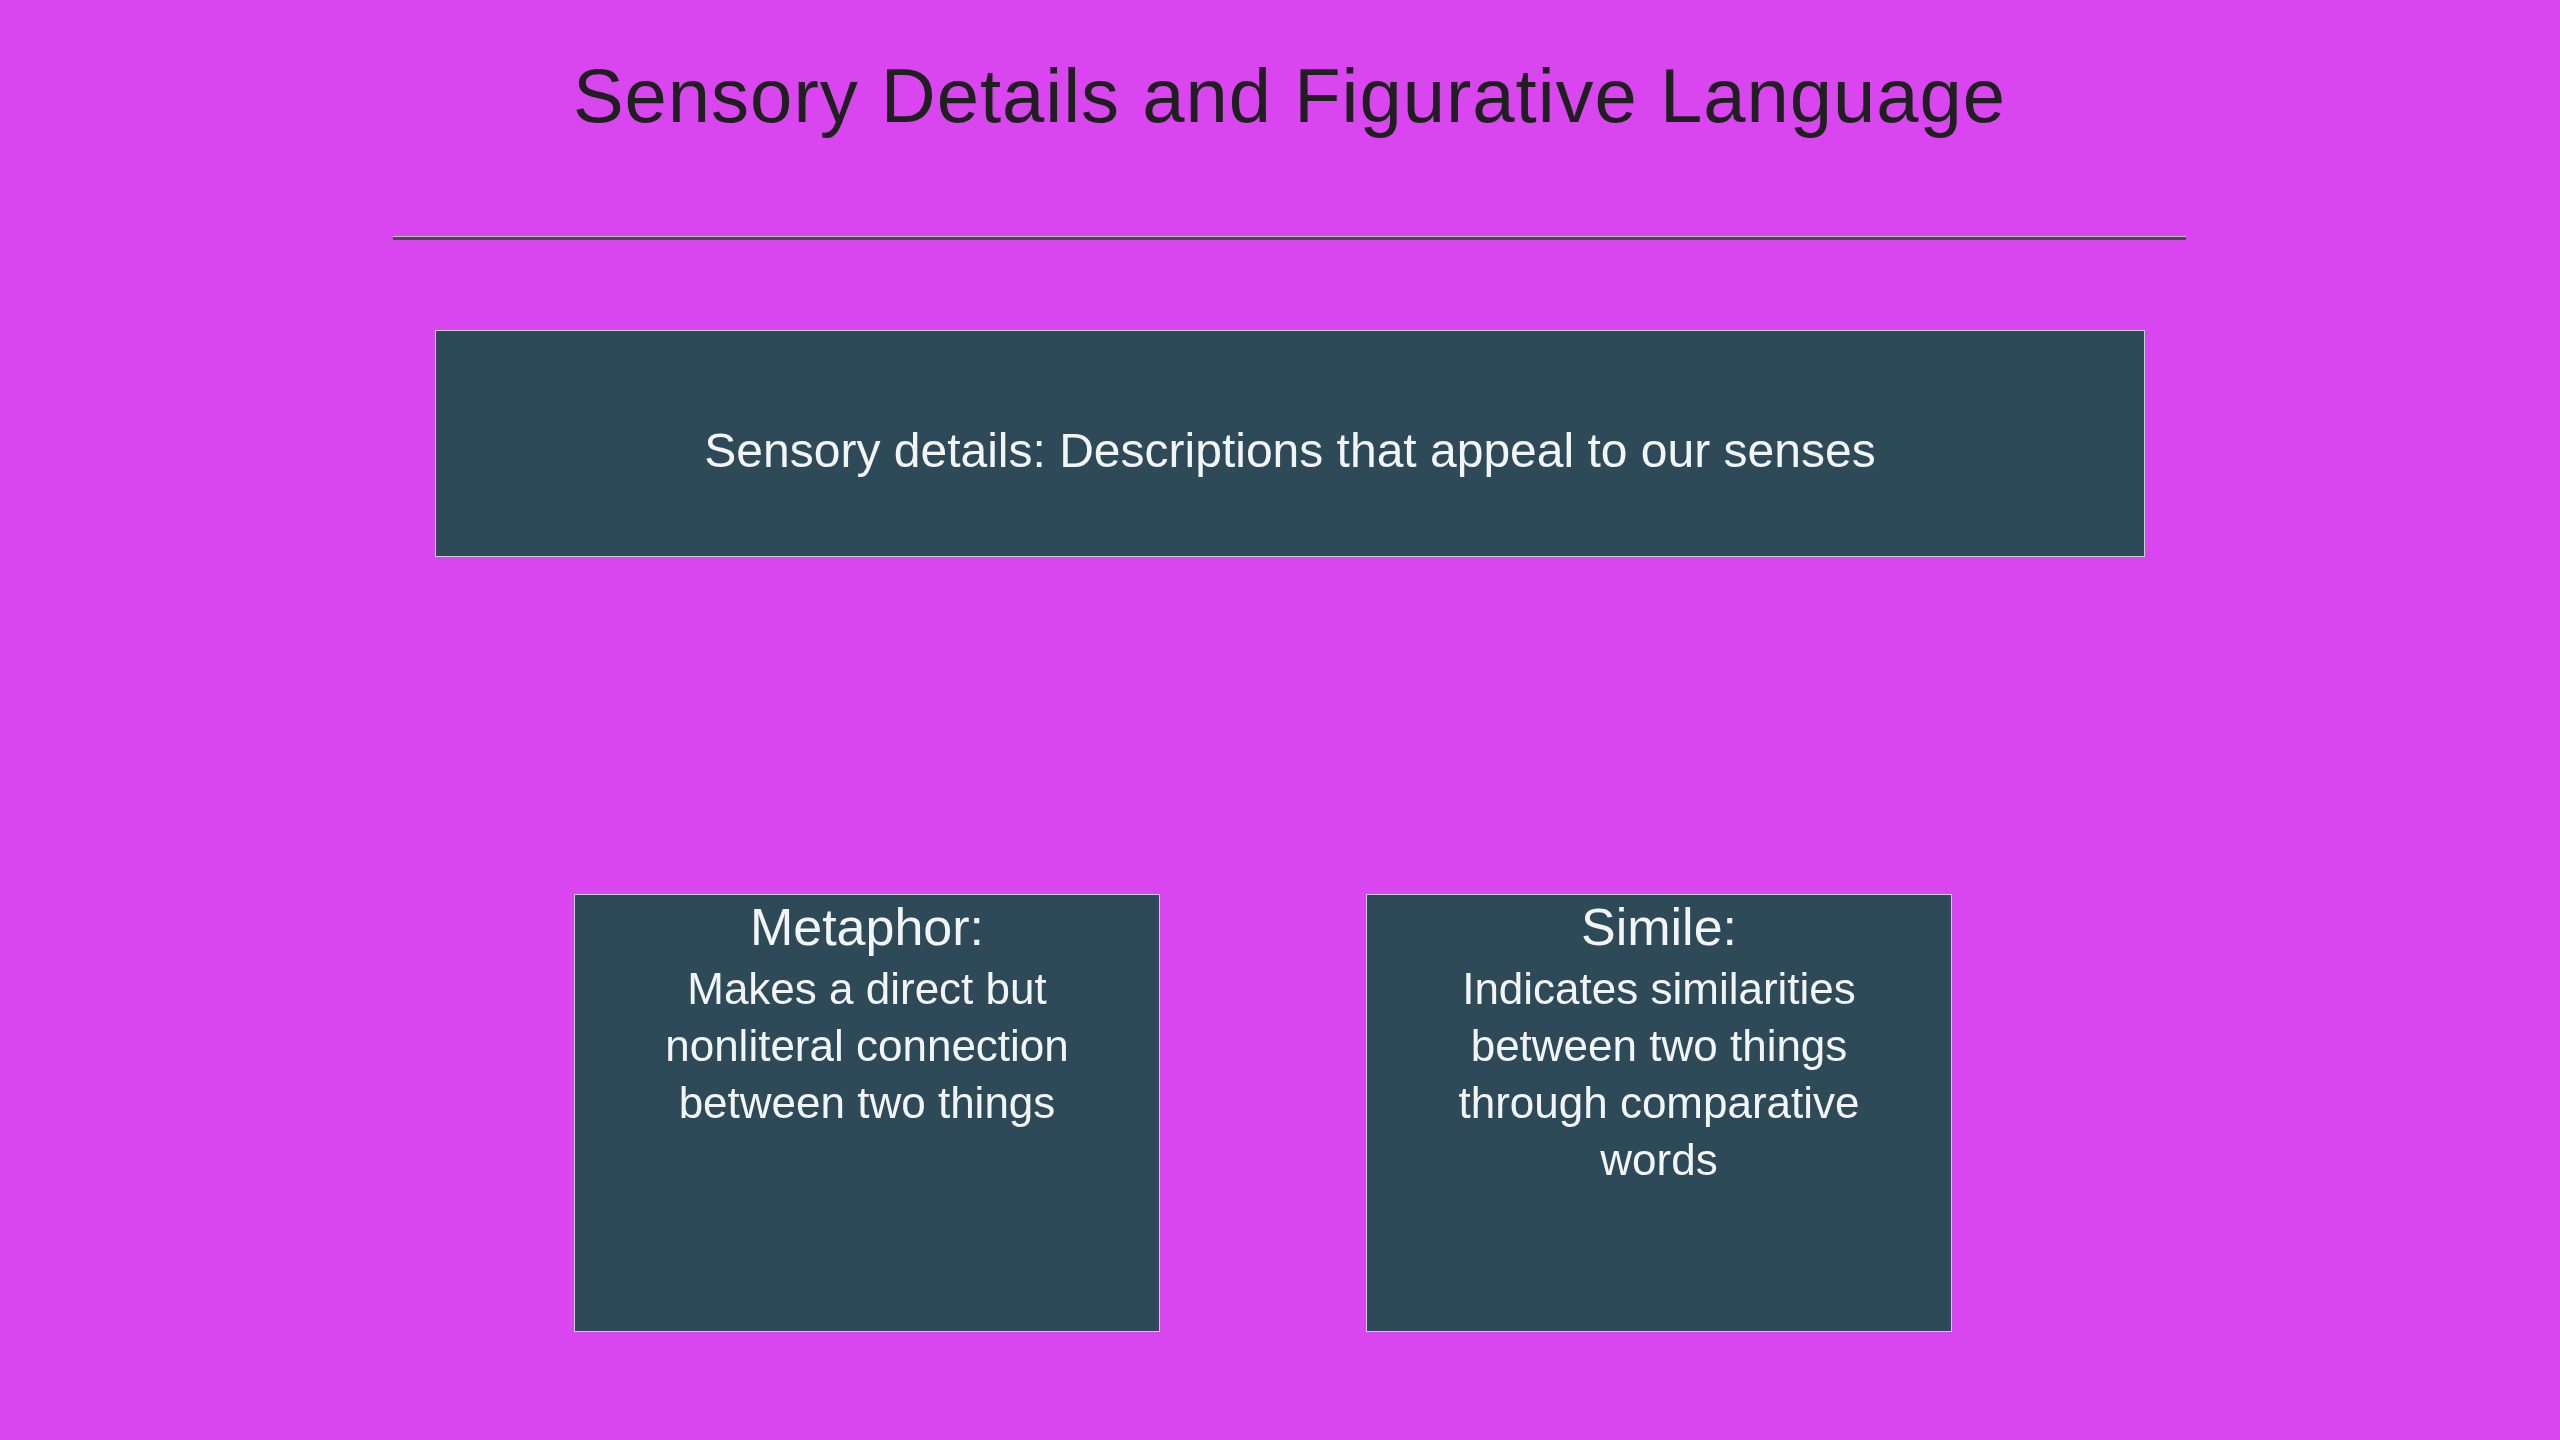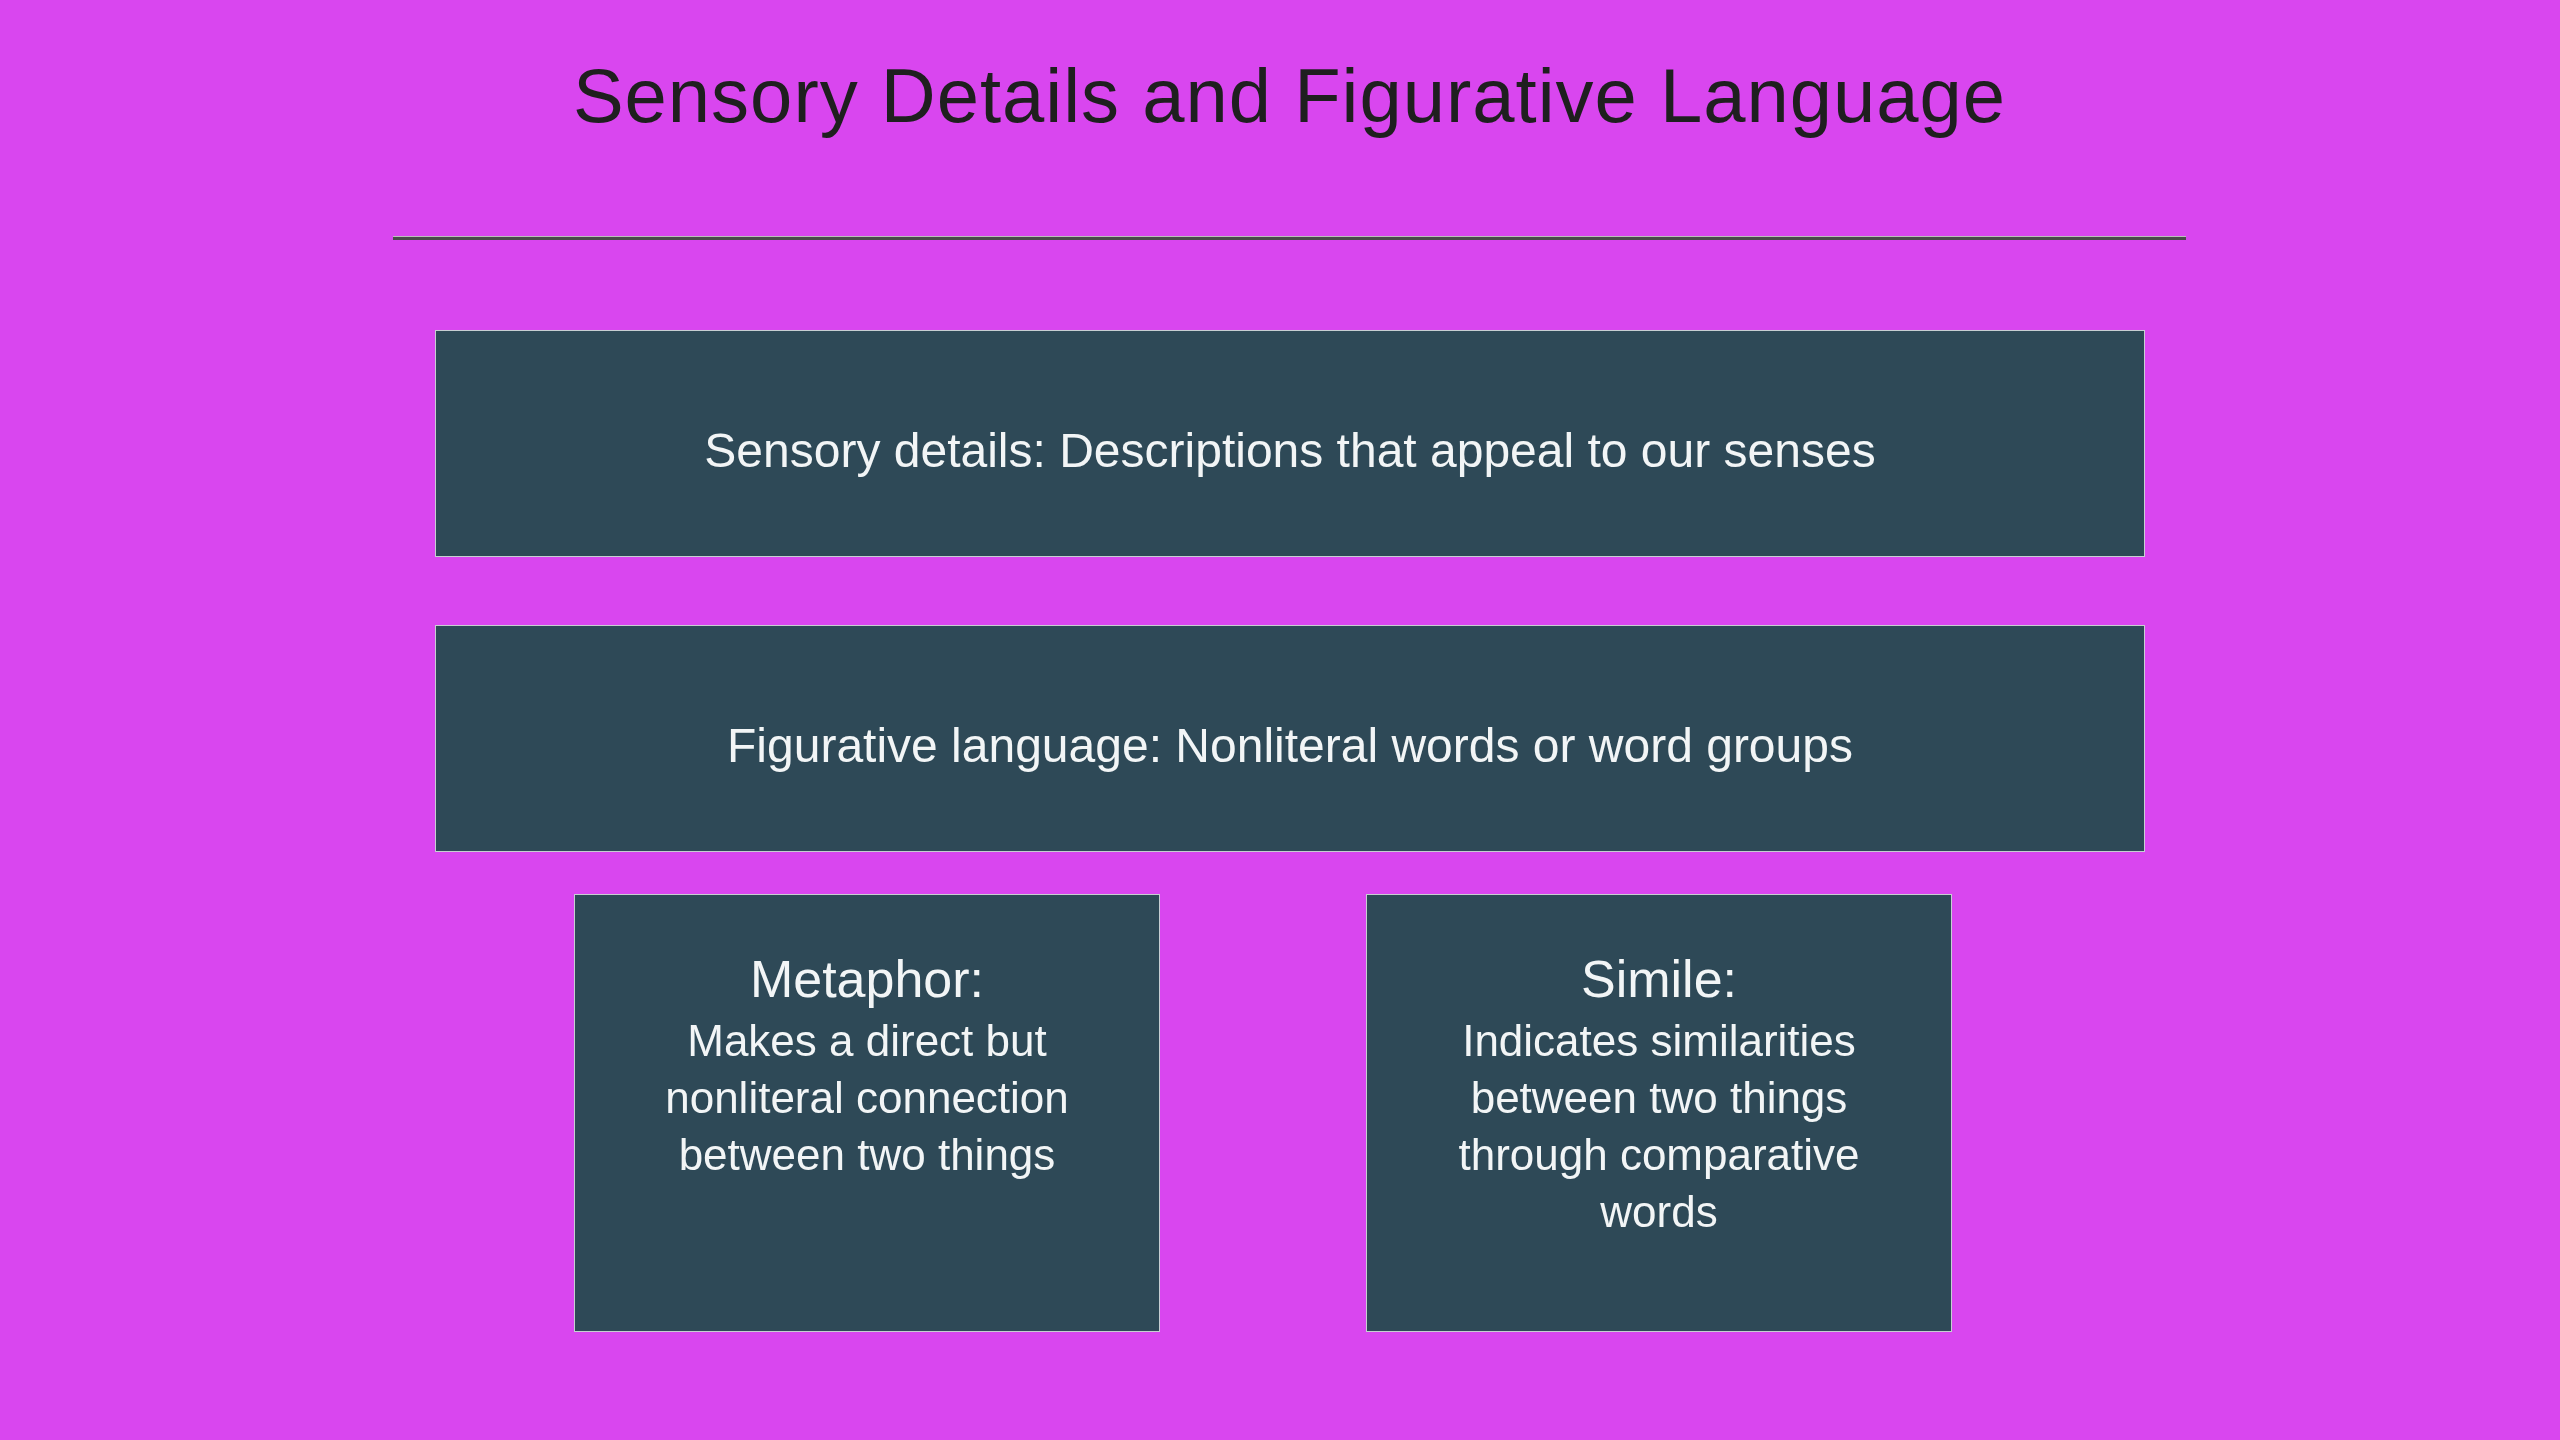--- a/index.html
+++ b/index.html
@@ -58,21 +58,20 @@
     line-height: 1.25;
     font-weight: 400;
     text-align: center;
   }
   #sensory-box { top: 330px; height: 227px; }
   #figurative-box { top: 625px; height: 227px; }
   .concept-box {
     top: 894px;
     height: 438px;
     width: 586px;
-    padding-top: 52px;
   }
   #metaphor-box { left: 574px; }
   #simile-box { left: 1366px; }
   .concept-heading {
     font-size: 52px;
     line-height: 65px;
     font-weight: 400;
   }
   .concept-body {
     font-size: 44px;
@@ -87,23 +86,20 @@
 <div class="stage">
 
   <div class="slide-title">Sensory Details and Figurative Language</div>
 
   <div class="title-divider"></div>
 
   <div class="box banner-box" id="sensory-box">
     <div class="banner-text">Sensory details: Descriptions that appeal to our senses</div>
   </div>
 
-  <div class="box banner-box" id="figurative-box">
-    <div class="banner-text">Figurative language: Nonliteral words or word groups</div>
-  </div>
 
   <div class="box concept-box" id="metaphor-box">
     <div class="concept-heading">Metaphor:</div>
     <div class="concept-body">Makes a direct but
 nonliteral connection
 between two things</div>
   </div>
 
   <div class="box concept-box" id="simile-box">
     <div class="concept-heading">Simile:</div>

